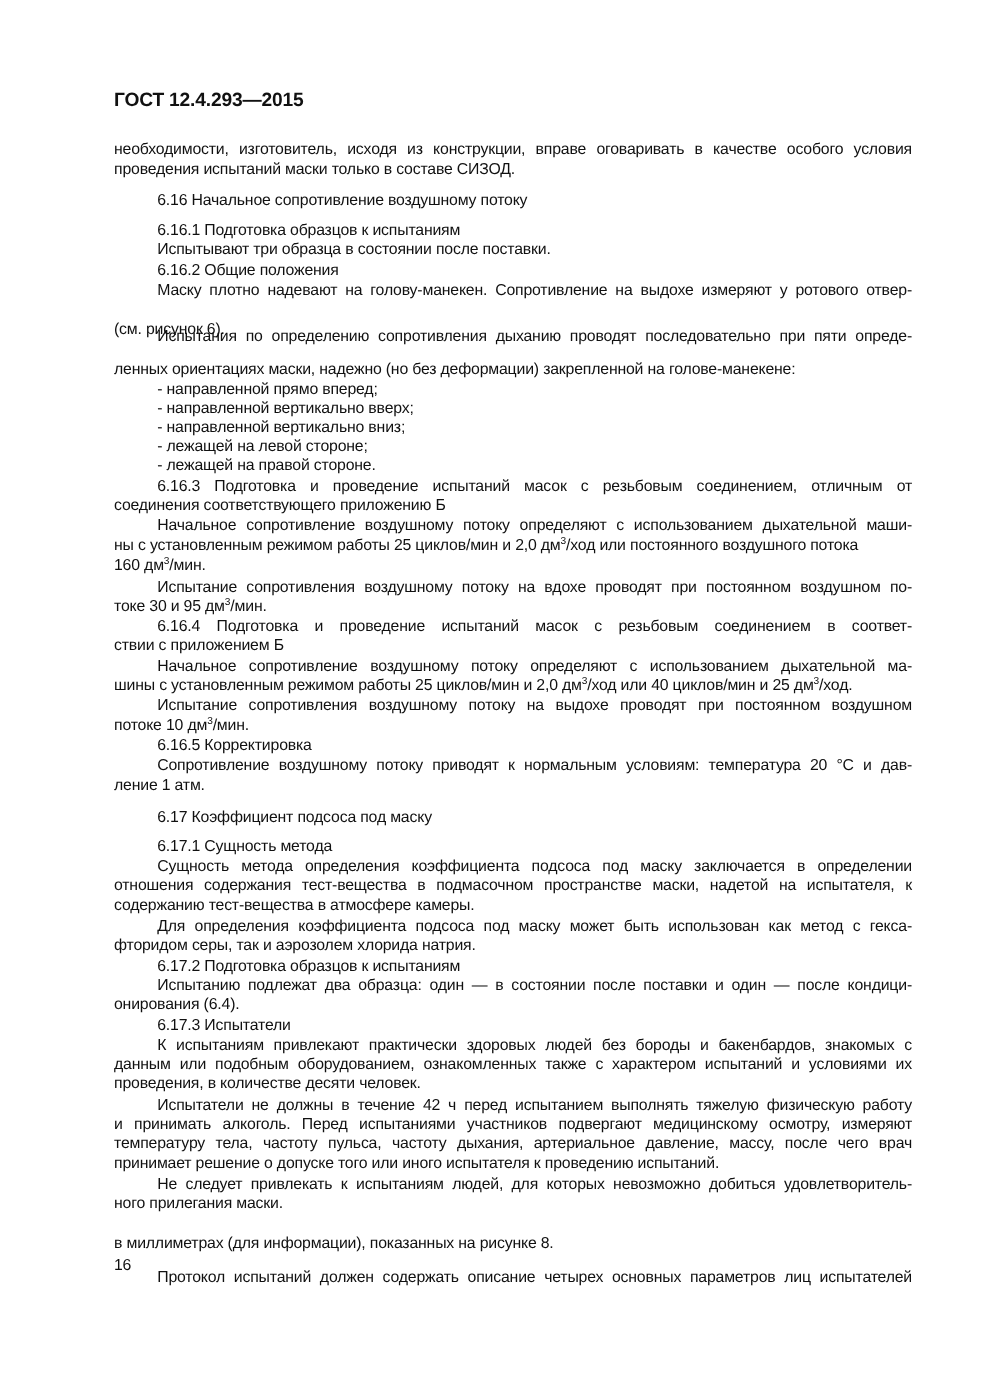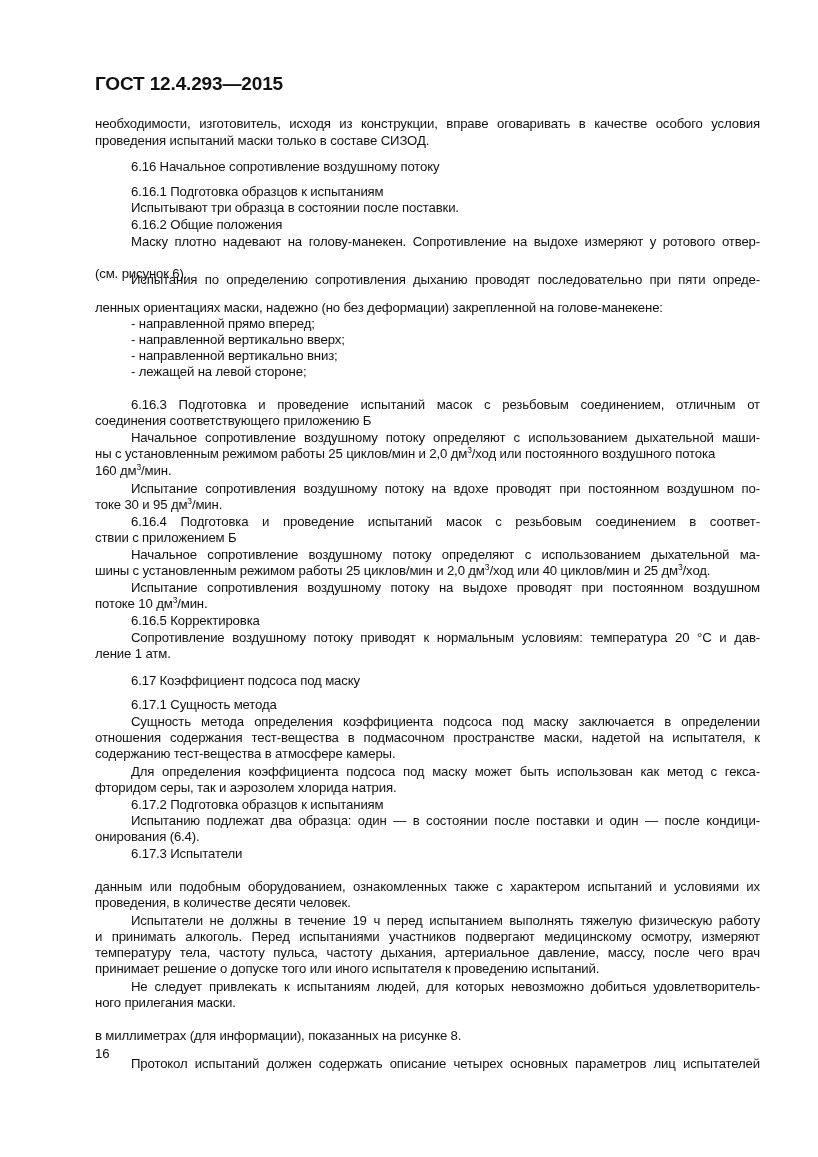--- a/index.html
+++ b/index.html
@@ -4,21 +4,21 @@
 <style>
   html, body { margin: 0; padding: 0; background: #ffffff; }
   body { width: 818px; height: 1157px; position: relative; overflow: hidden;
          font-family: "Liberation Sans", sans-serif; color: #111111; }
   .page { position: absolute; left: 0; top: 0; width: 818px; height: 1157px; background: #ffffff; }
   .ln { position: absolute; left: 95px; width: 665px; font-size: 13.2px; line-height: 16px;
         white-space: nowrap; letter-spacing: -0.15px; }
   .ind { left: 131px; width: 629px; }
   .b { font-weight: normal; }
   .just { text-align: justify; text-align-last: justify; white-space: normal; }
-  .hdr { font-size: 19px; font-weight: bold; }
+  .hdr { font-size: 16px; font-weight: bold; }
   sup { font-size: 8.5px; line-height: 0; vertical-align: 5px; }
 </style>
 </head>
 <body>
 
 <div class="page">
 
   <div class="ln hdr" style="top:76px">ГОСТ 12.4.293—2015</div>
 
   <div class="ln just" style="top:116px">необходимости, изготовитель, исходя из конструкции, вправе оговаривать в качестве особого условия</div>
@@ -31,20 +31,21 @@
   <div class="ln ind b" style="top:217px">6.16.2  Общие положения</div>
   <div class="ln ind just" style="top:234px">Маску плотно надевают на голову-манекен. Сопротивление на выдохе измеряют у ротового отвер-</div>
   <div class="ln" style="top:266px">(см. рисунок 6).</div>
   <div class="ln ind just" style="top:272px">Испытания по определению сопротивления дыханию проводят последовательно при пяти опреде-</div>
   <div class="ln" style="top:300px">ленных ориентациях маски, надежно (но без деформации) закрепленной на голове-манекене:</div>
 
   <div class="ln ind" style="top:316px">- направленной прямо вперед;</div>
   <div class="ln ind" style="top:332px">- направленной вертикально вверх;</div>
   <div class="ln ind" style="top:348px">- направленной вертикально вниз;</div>
   <div class="ln ind" style="top:364px">- лежащей на левой стороне;</div>
+  <div class="ln ind" style="top:380px">- лежащей на правой стороне.</div>
 
   <div class="ln ind b just" style="top:397px">6.16.3  Подготовка и проведение испытаний масок с резьбовым соединением, отличным от</div>
   <div class="ln b" style="top:413px">соединения соответствующего приложению Б</div>
   <div class="ln ind just" style="top:430px">Начальное сопротивление воздушному потоку определяют с использованием дыхательной маши-</div>
   <div class="ln" style="top:446px; display:flex; justify-content:space-between;">
     <span><span>ны с установленным режимом работы 25 циклов/мин и 2,0 дм</span><sup>3</sup><span>/ход или постоянного воздушного потока</span></span>
   </div>
   <div class="ln" style="top:463px"><span>160 дм</span><sup>3</sup><span>/мин.</span></div>
   <div class="ln ind just" style="top:481px">Испытание сопротивления воздушному потоку на вдохе проводят при постоянном воздушном по-</div>
   <div class="ln" style="top:497px"><span>токе 30 и 95 дм</span><sup>3</sup><span>/мин.</span></div>
@@ -66,23 +67,24 @@
   <div class="ln just" style="top:730px">отношения содержания тест-вещества в подмасочном пространстве маски, надетой на испытателя, к</div>
   <div class="ln" style="top:746px">содержанию тест-вещества в атмосфере камеры.</div>
   <div class="ln ind just" style="top:764px">Для определения коэффициента подсоса под маску может быть использован как метод с гекса-</div>
   <div class="ln" style="top:780px">фторидом серы, так и аэрозолем хлорида натрия.</div>
 
   <div class="ln ind b" style="top:797px">6.17.2  Подготовка образцов к испытаниям</div>
   <div class="ln ind just" style="top:813px">Испытанию подлежат два образца: один — в состоянии после поставки и один — после кондици-</div>
   <div class="ln" style="top:829px">онирования (6.4).</div>
 
   <div class="ln ind b" style="top:846px">6.17.3  Испытатели</div>
+  <div class="ln ind just" style="top:863px">К испытаниям привлекают практически здоровых людей без бороды и бакенбардов, знакомых с</div>
   <div class="ln just" style="top:879px">данным или подобным оборудованием, ознакомленных также с характером испытаний и условиями их</div>
   <div class="ln" style="top:895px">проведения, в количестве десяти человек.</div>
-  <div class="ln ind just" style="top:913px">Испытатели не должны в течение 19 ч перед испытанием выполнять тяжелую физическую работу</div>
+  <div class="ln ind just" style="top:913px">Испытатели не должны в течение 42 ч перед испытанием выполнять тяжелую физическую работу</div>
   <div class="ln just" style="top:945px">температуру тела, частоту пульса, частоту дыхания, артериальное давление, массу, после чего врач</div>
   <div class="ln just" style="top:929px">и принимать алкоголь. Перед испытаниями участников подвергают медицинскому осмотру, измеряют</div>
   <div class="ln" style="top:961px">принимает решение о допуске того или иного испытателя к проведению испытаний.</div>
   <div class="ln ind just" style="top:979px">Не следует привлекать к испытаниям людей, для которых невозможно добиться удовлетворитель-</div>
   <div class="ln" style="top:995px">ного прилегания маски.</div>
   <div class="ln ind just" style="top:1056px">Протокол испытаний должен содержать описание четырех основных параметров лиц испытателей</div>
   <div class="ln" style="top:1028px">в миллиметрах (для информации), показанных на рисунке 8.</div>
 
   <div class="ln" style="top:1046px">16</div>
 </div>

